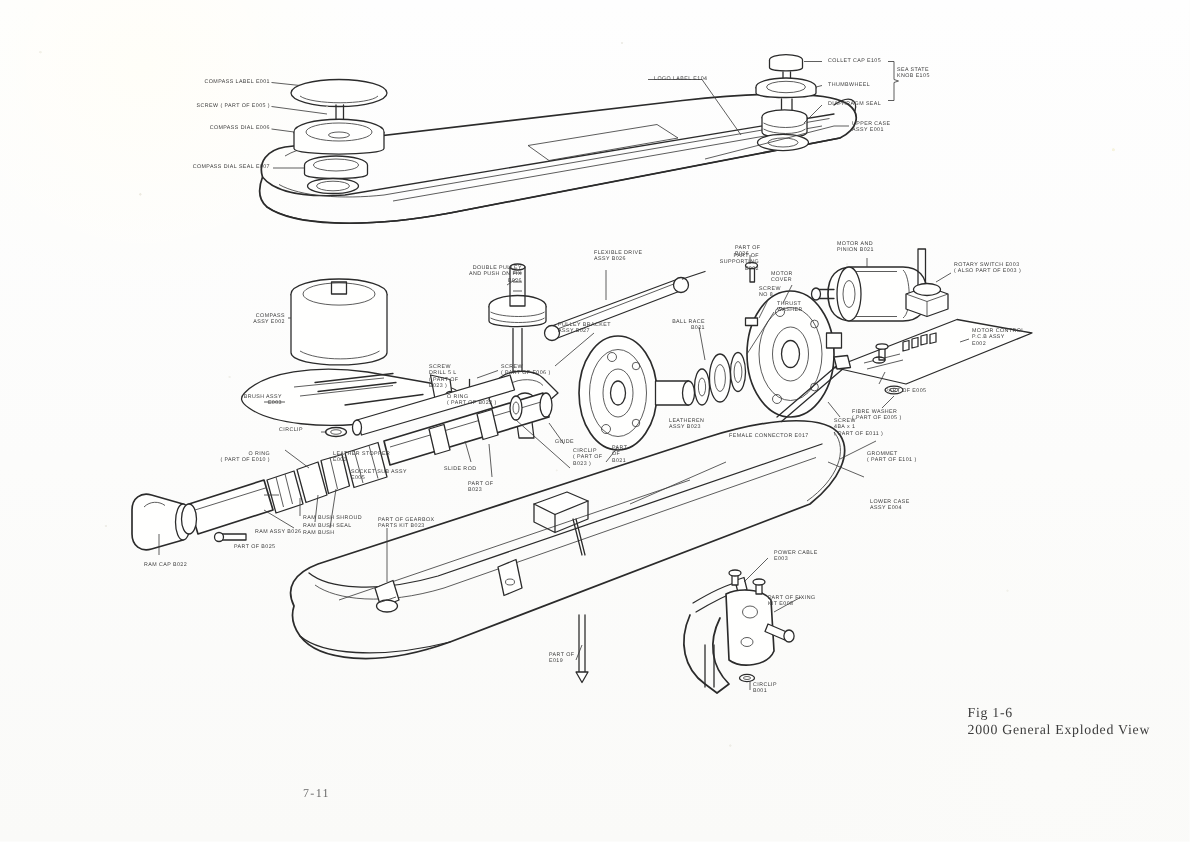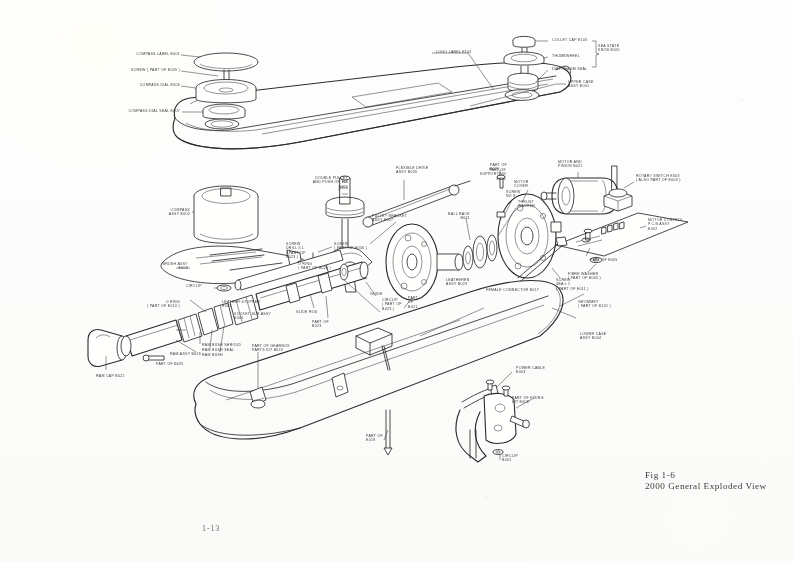--- a/index.html
+++ b/index.html
@@ -522,16 +522,16 @@
   <div class="cap" style="left:512px;top:396px;">PART OF FIXING
 KIT E008</div>
   <div class="cap" style="left:366px;top:434px;">PART OF
 E019</div>
   <div class="cap" style="left:502px;top:454px;">CIRCLIP
 B001</div>
 
   <div class="figcap" style="left:645px;top:470px;">Fig 1-6</div>
   <div class="figcap" style="left:645px;top:481px;">2000 General Exploded View</div>
 
-  <div class="pgnum" style="left:202px;top:524px;">1-13</div>
+  <div class="pgnum" style="left:202px;top:524px;">7-11</div>
 
   <div id="grain"></div>
 </div>
 
 </body></html>

